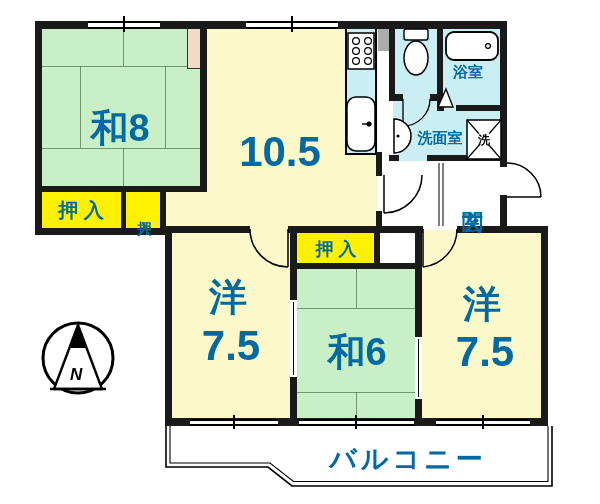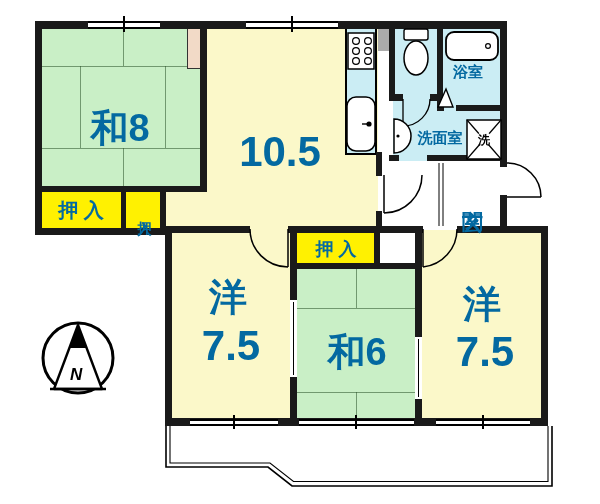--- a/index.html
+++ b/index.html
@@ -193,14 +193,15 @@
   <div class="lbl" style="left:440px;top:137px;font-size:15px;">洗面室</div>
   <div class="lbl vert" style="left:473px;top:196px;font-size:21px;letter-spacing:3px;">玄関</div>
   <div class="lbl" style="left:81px;top:210px;font-size:20px;">押 入</div>
   <div class="lbl vert" style="left:145px;top:210px;font-size:14px;">押入</div>
   <div class="lbl" style="left:336px;top:249px;font-size:18px;">押 入</div>
   <div class="lbl" style="left:228px;top:297px;font-size:38px;">洋</div>
   <div class="lbl" style="left:231px;top:346px;font-size:42px;">7.5</div>
   <div class="lbl" style="left:357px;top:352px;font-size:38px;">和6</div>
   <div class="lbl" style="left:482px;top:304px;font-size:38px;">洋</div>
   <div class="lbl" style="left:485px;top:352px;font-size:42px;">7.5</div>
+  <div class="lbl" style="left:408px;top:459px;font-size:27px;letter-spacing:4px;">バルコニー</div>
 
 </div>
 
 </body></html>

